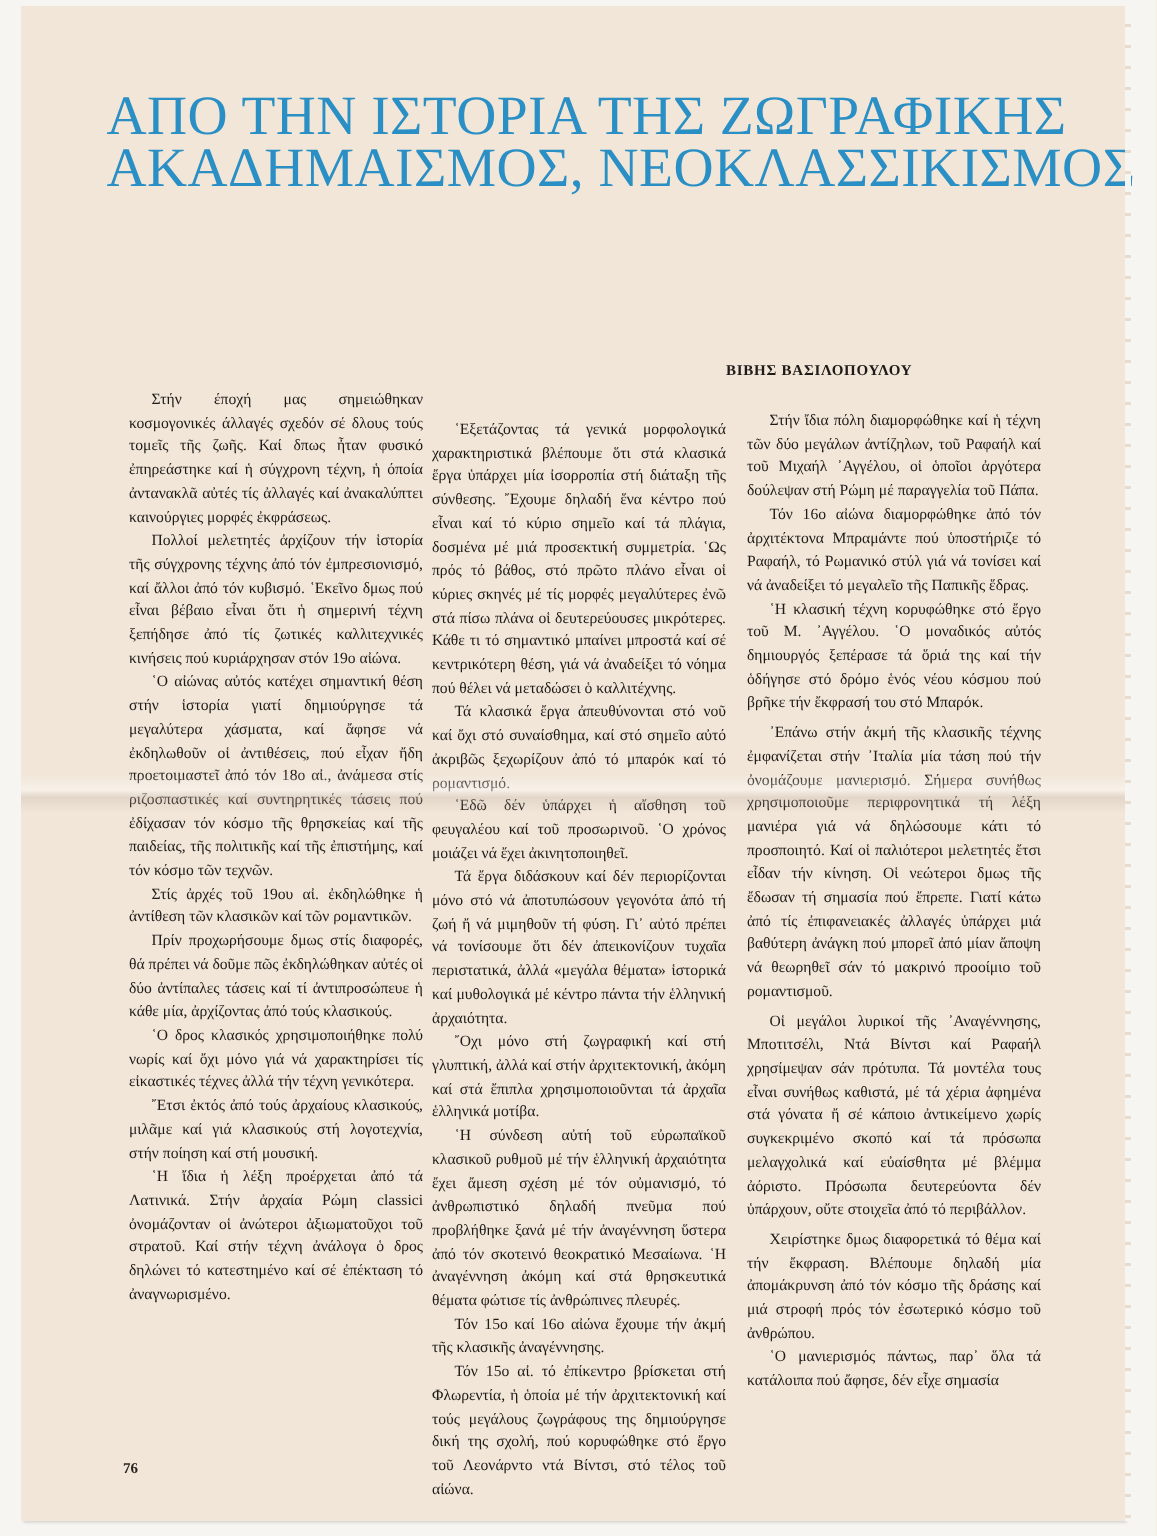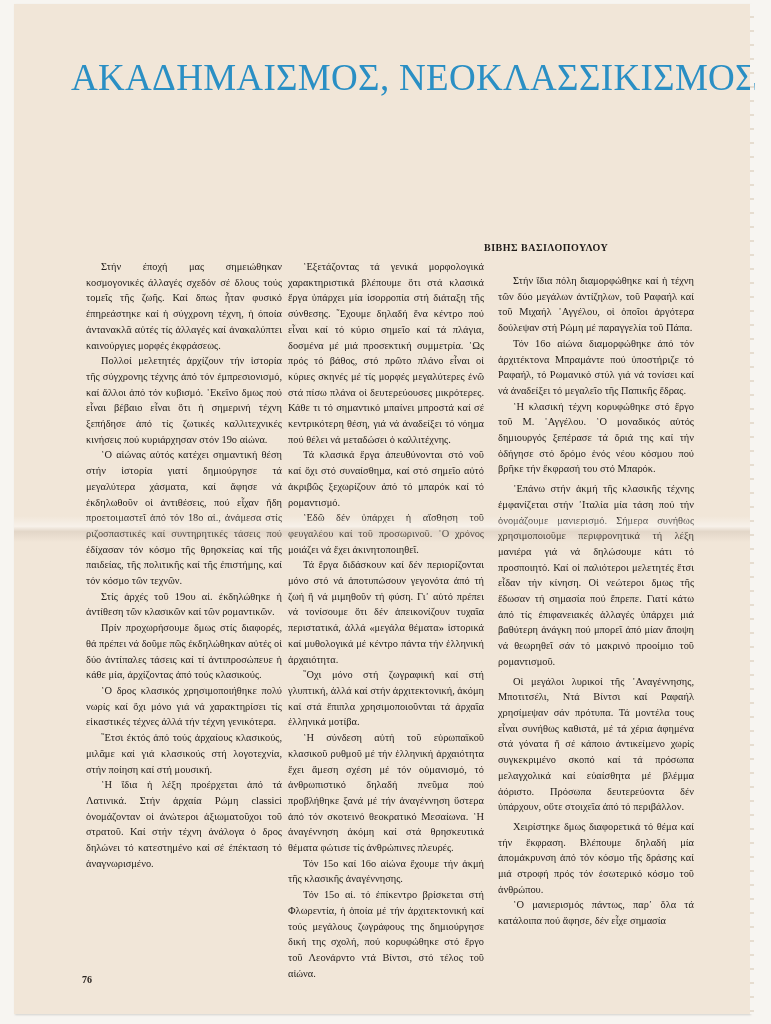--- a/index.html
+++ b/index.html
@@ -35,32 +35,33 @@
     font-size:10px; font-weight:bold; color:#1f1b18; letter-spacing:0.5px;
   }
   .col {
     position:absolute; top:255px; width:196px;
     font-size:10.4px; line-height:15.7px; color:#1e1a17;
     text-align:justify; hyphens:manual;
   }
   .col p { margin:0; text-indent:15px; }
   .col p.gap { margin-top:4px; }
   .c1 { left:72px; }
-  .c2 { left:274px; }
+  .c2 { left:274px;margin-top:20px; }
   .c3 { left:484px; top:269px; }
   .pagenum {
     position:absolute; left:68px; top:970px;
     font-size:10px; font-weight:bold; color:#2a2420;
   }
 </style>
 </head>
 <body>
 
 <div class="page">
   <h1 class="title">
+    <span>ΑΠΟ ΤΗΝ ΙΣΤΟΡΙΑ ΤΗΣ ΖΩΓΡΑΦΙΚΗΣ</span>
     <span>ΑΚΑΔΗΜΑΙΣΜΟΣ, ΝΕΟΚΛΑΣΣΙΚΙΣΜΟΣ</span>
   </h1>
 
   <div class="byline">ΒΙΒΗΣ ΒΑΣΙΛΟΠΟΥΛΟΥ</div>
 
   <div class="col c1">
     <p>Στήν έποχή μας σημειώθηκαν κοσμογονικές άλλαγές σχεδόν σέ δλους τούς τομεῖς τῆς ζωῆς. Καί δπως ἦταν φυσικό ἐπηρεάστηκε καί ἡ σύγχρονη τέχνη, ἡ όποία ἀντανακλᾶ αὐτές τίς ἀλλαγές καί ἀνακαλύπτει καινούργιες μορφές ἐκφράσεως.</p>
     <p>Πολλοί μελετητές ἀρχίζουν τήν ἱστορία τῆς σύγχρονης τέχνης ἀπό τόν ἐμπρεσιονισμό, καί ἄλλοι ἀπό τόν κυβισμό. ῾Εκεῖνο δμως πού εἶναι βέβαιο εἶναι ὅτι ἡ σημερινή τέχνη ξεπήδησε ἀπό τίς ζωτικές καλλιτεχνικές κινήσεις πού κυριάρχησαν στόν 19ο αἰώνα.</p>
     <p>῾Ο αἰώνας αὐτός κατέχει σημαντική θέση στήν ἱστορία γιατί δημιούργησε τά μεγαλύτερα χάσματα, καί ἄφησε νά ἐκδηλωθοῦν οἱ ἀντιθέσεις, πού εἶχαν ἤδη προετοιμαστεῖ ἀπό τόν 18ο αἰ., ἀνάμεσα στίς ριζοσπαστικές καί συντηρητικές τάσεις πού ἐδίχασαν τόν κόσμο τῆς θρησκείας καί τῆς παιδείας, τῆς πολιτικῆς καί τῆς ἐπιστήμης, καί τόν κόσμο τῶν τεχνῶν.</p>
     <p>Στίς ἀρχές τοῦ 19ου αἰ. ἐκδηλώθηκε ἡ ἀντίθεση τῶν κλασικῶν καί τῶν ρομαντικῶν.</p>

